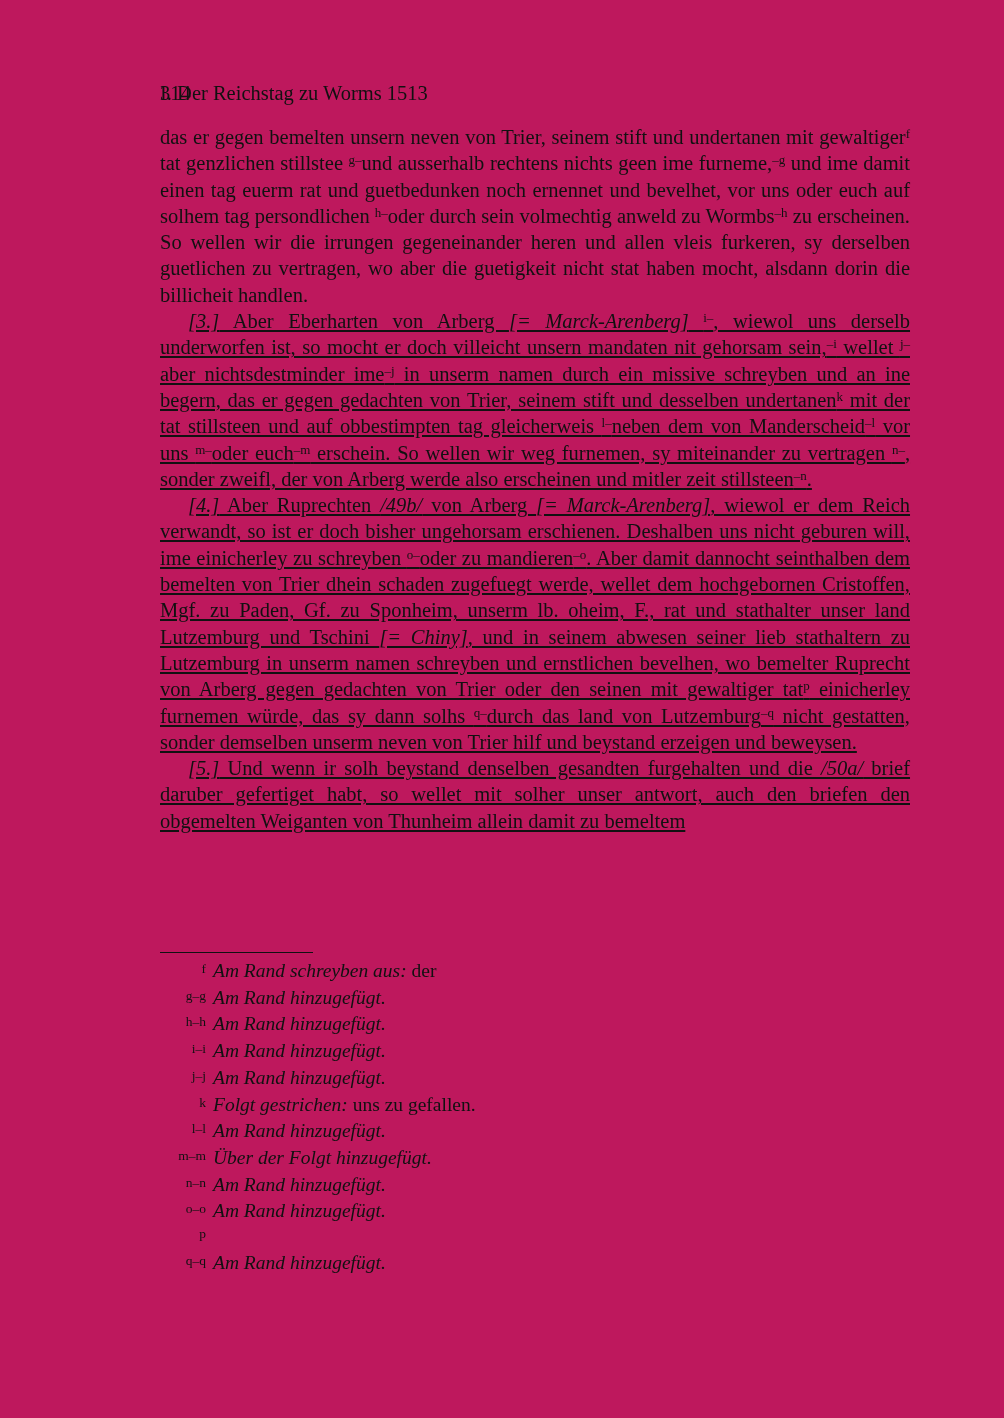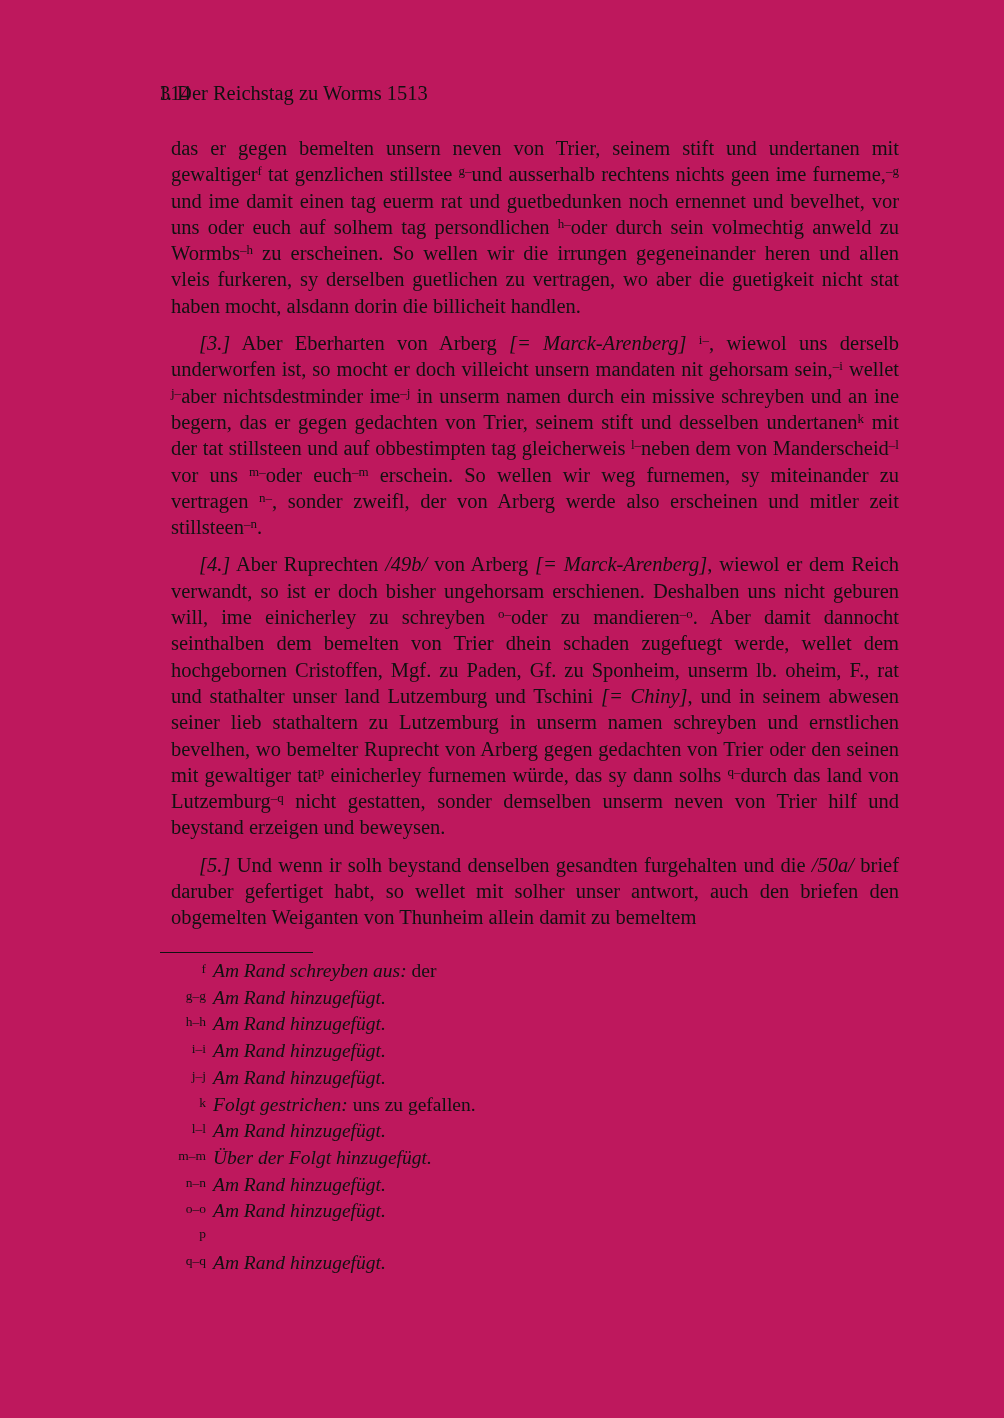--- a/index.html
+++ b/index.html
@@ -38,25 +38,26 @@
   .body-block {
     position: absolute;
     top: 124px;
     left: 160px;
     width: 750px;
     font-size: 20.5px;
     line-height: 26.3px;
     text-align: justify;
   }
   .body-block p {
-    margin: 11px;
+    margin: 0;
     padding: 0;
   }
   .body-block p.indent {
     text-indent: 28px;
+    text-decoration: underline;
   }
   .run-i { font-style: italic; }
   .run-sup {
     font-size: 13px;
     line-height: 0;
     vertical-align: 0.48em;
   }
   .footnote-rule {
     position: absolute;
     top: 952px;

